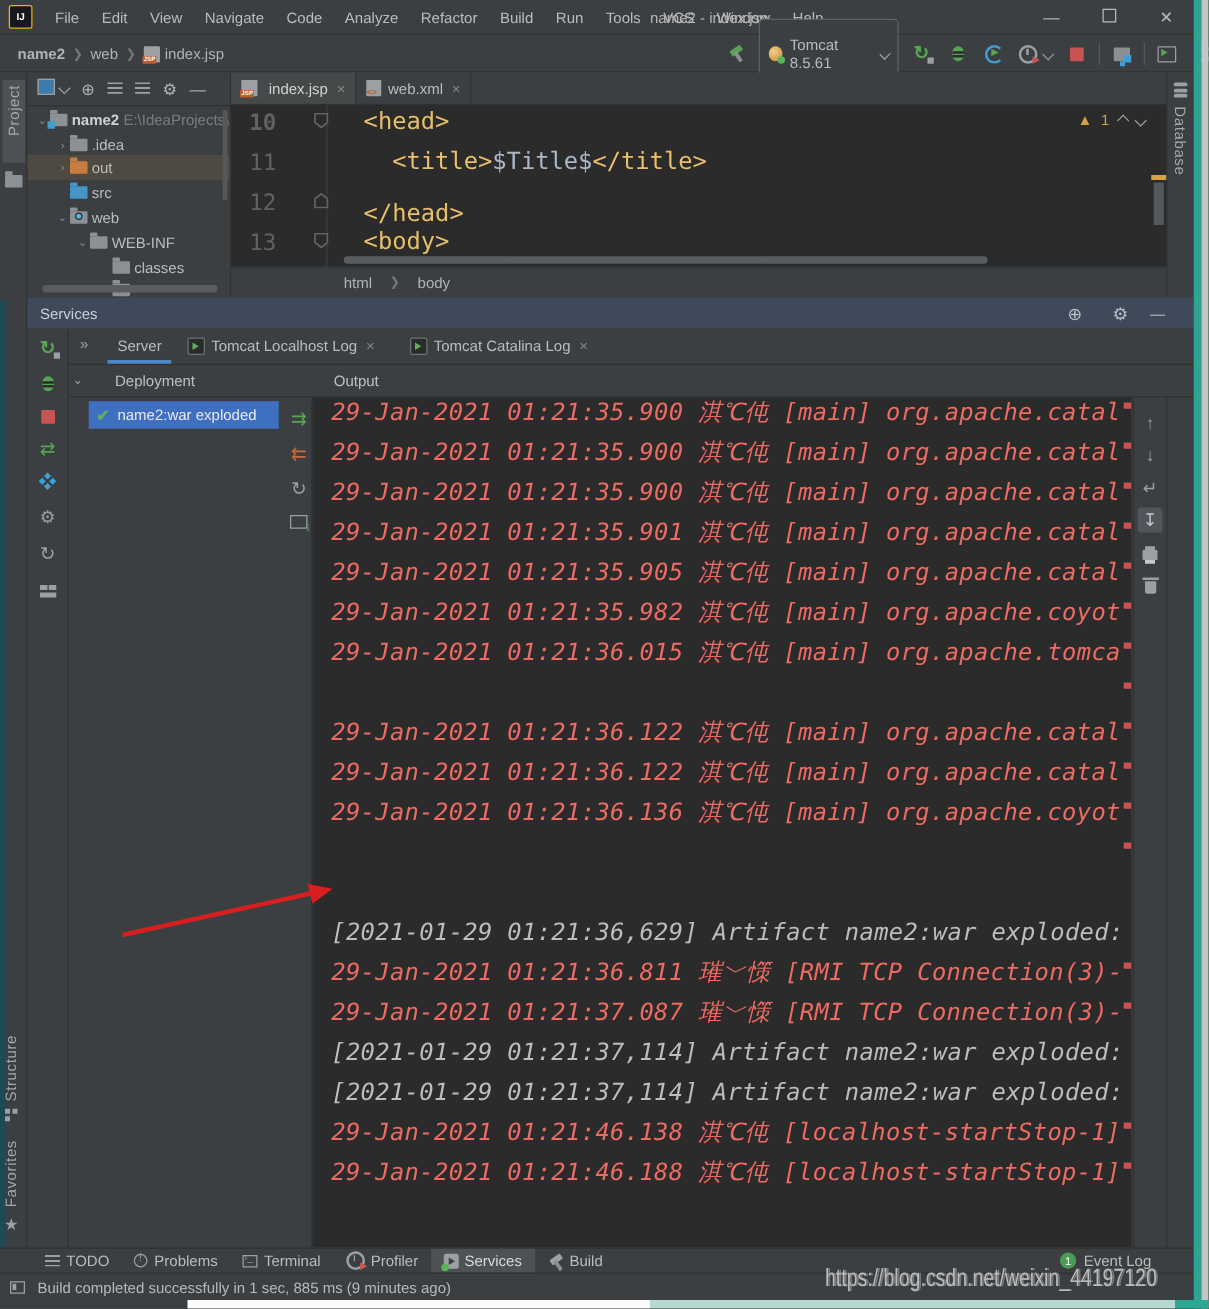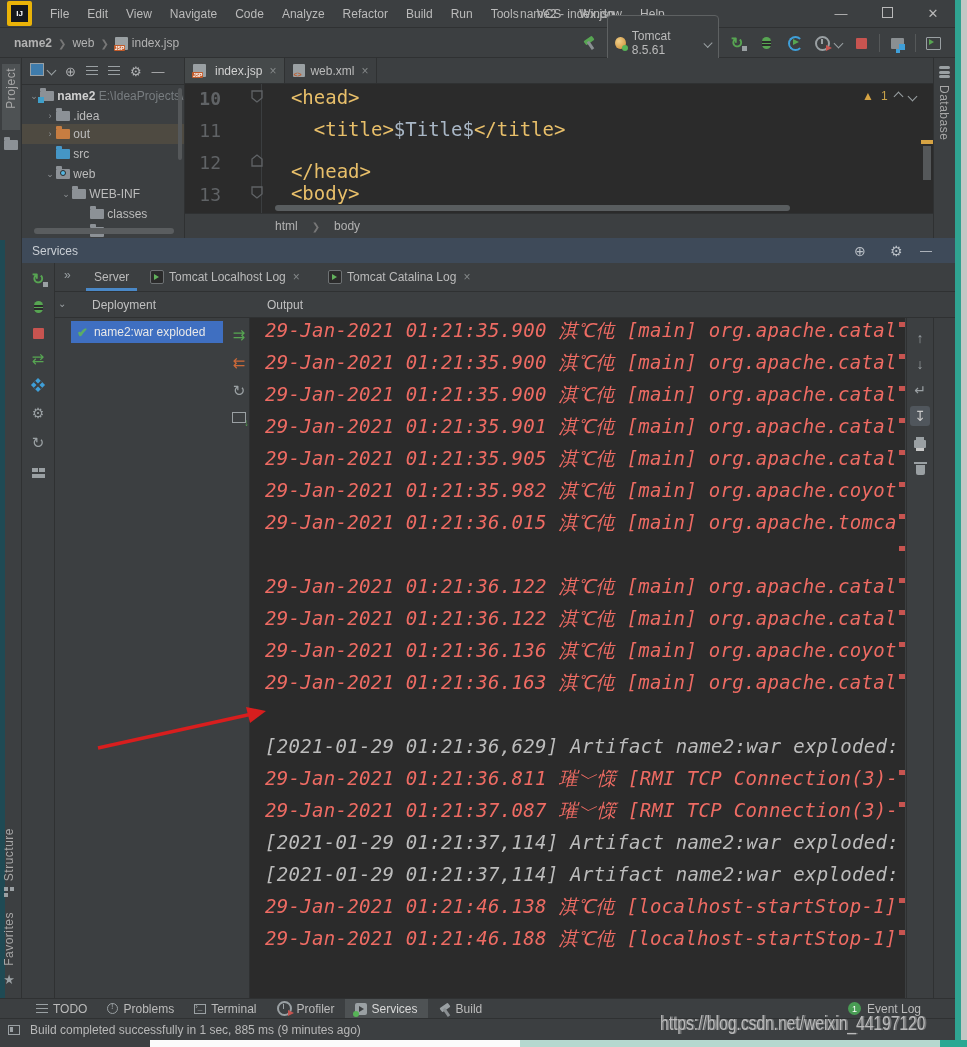--- a/index.html
+++ b/index.html
@@ -3,21 +3,21 @@
 <meta charset="utf-8">
 <style>
   html,body{margin:0;padding:0;background:#555;}
   #screen{position:relative;width:967px;height:1047px;background:#3c3f41;overflow:hidden;
     font-family:"Liberation Sans",sans-serif;color:#bbbbbb;font-size:12px;}
   .r{position:absolute;}
   .mono{font-family:"DejaVu Sans Mono",monospace;}
   .nosel{user-select:none;}
   
   #titlebar{left:0;top:0;width:955px;height:28px;background:#3c3f41;border-bottom:1px solid #2f3132;box-sizing:border-box;display:flex;align-items:center;}
-  .logo{width:17px;height:17px;margin:0 9px 0 7px;background:#16181d;border:4px solid #eab308;border-radius:2px;color:#fff;font-weight:bold;font-size:8px;display:flex;align-items:center;justify-content:center;}
+  .logo{width:17px;height:17px;margin:0 9px 0 7px;background:#16181d;border:1px solid #eab308;border-radius:2px;color:#fff;font-weight:bold;font-size:8px;display:flex;align-items:center;justify-content:center;}
   .menu-item{padding:0 9px;color:#bbbbbb;font-size:12px;line-height:28px;cursor:default;}
   #win-title{left:520px;top:0;height:28px;line-height:28px;color:#b6b6b6;}
   .winbtn{top:0;width:38px;height:28px;text-align:center;line-height:28px;color:#b9b9b9;font-size:13px;}
   .sq{display:inline-block;width:9px;height:9px;border:1px solid #b9b9b9;}
   
   #navbar{left:0;top:28px;width:955px;height:30px;background:#3c3f41;border-bottom:1px solid #2f3132;box-sizing:border-box;}
   .bc{color:#b2b2b2;font-size:12px;}
   .bc-sep{color:#777;margin:0 6px;font-size:10px;}
   .jsp-icon{display:inline-block;width:13px;height:13px;background:#9aa0a3;border-radius:1px;position:relative;vertical-align:-2px;margin-right:4px;}
   .jsp-icon::after{content:"JSP";position:absolute;left:-1px;bottom:-1px;background:#c25b2a;color:#fff;font-size:5px;font-weight:bold;padding:0 1px;border-radius:1px;}
@@ -423,21 +423,20 @@
     <div class="cline err" style="top:-4px;"><span>29-Jan-2021 01:21:35.900 淇℃伅 [main] org.apache.catal</span></div>
     <div class="cline err" style="top:28px;"><span>29-Jan-2021 01:21:35.900 淇℃伅 [main] org.apache.catal</span></div>
     <div class="cline err" style="top:60px;"><span>29-Jan-2021 01:21:35.900 淇℃伅 [main] org.apache.catal</span></div>
     <div class="cline err" style="top:92px;"><span>29-Jan-2021 01:21:35.901 淇℃伅 [main] org.apache.catal</span></div>
     <div class="cline err" style="top:124px;"><span>29-Jan-2021 01:21:35.905 淇℃伅 [main] org.apache.catal</span></div>
     <div class="cline err" style="top:156px;"><span>29-Jan-2021 01:21:35.982 淇℃伅 [main] org.apache.coyot</span></div>
     <div class="cline err" style="top:188px;"><span>29-Jan-2021 01:21:36.015 淇℃伅 [main] org.apache.tomca</span></div>
     <div class="cline err" style="top:252px;"><span>29-Jan-2021 01:21:36.122 淇℃伅 [main] org.apache.catal</span></div>
     <div class="cline err" style="top:284px;"><span>29-Jan-2021 01:21:36.122 淇℃伅 [main] org.apache.catal</span></div>
     <div class="cline err" style="top:316px;"><span>29-Jan-2021 01:21:36.136 淇℃伅 [main] org.apache.coyot</span></div>
-    <div class="cline err" style="top:348px;"><span>29-Jan-2021 01:21:36.163 淇℃伅 [main] org.apache.catal</span></div>
     <div class="cline info" style="top:412px;"><span>[2021-01-29 01:21:36,629] Artifact name2:war exploded:</span></div>
     <div class="cline err" style="top:444px;"><span>29-Jan-2021 01:21:36.811 璀﹀憡 [RMI TCP Connection(3)-</span></div>
     <div class="cline err" style="top:476px;"><span>29-Jan-2021 01:21:37.087 璀﹀憡 [RMI TCP Connection(3)-</span></div>
     <div class="cline info" style="top:508px;"><span>[2021-01-29 01:21:37,114] Artifact name2:war exploded:</span></div>
     <div class="cline info" style="top:540px;"><span>[2021-01-29 01:21:37,114] Artifact name2:war exploded:</span></div>
     <div class="cline err" style="top:572px;"><span>29-Jan-2021 01:21:46.138 淇℃伅 [localhost-startStop-1]</span></div>
     <div class="cline err" style="top:604px;"><span>29-Jan-2021 01:21:46.188 淇℃伅 [localhost-startStop-1]</span></div>
   </div>
   <div id="con-scroll" class="r">
     <span class="rmark" style="top:4px;"></span>

